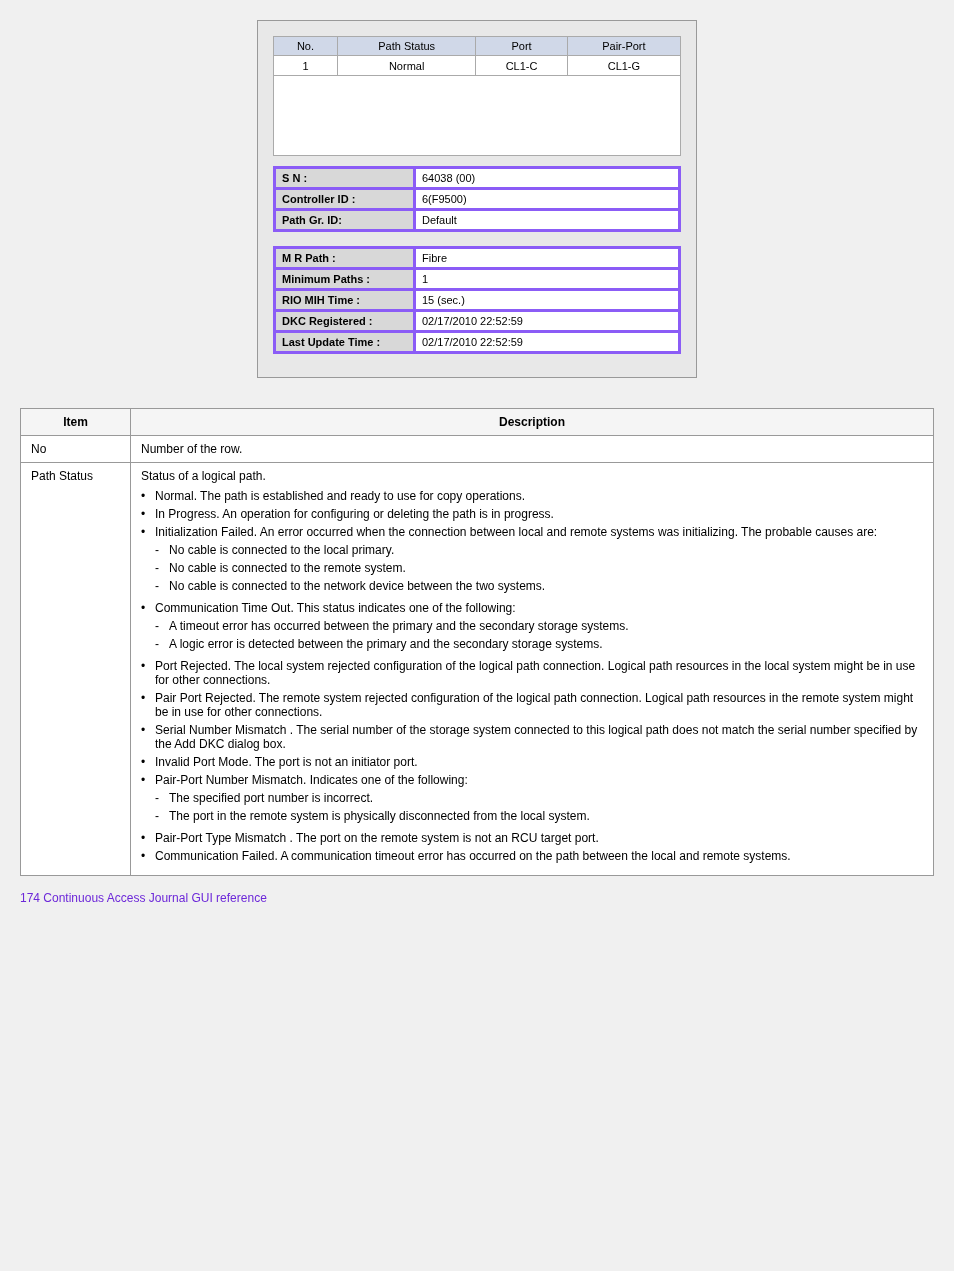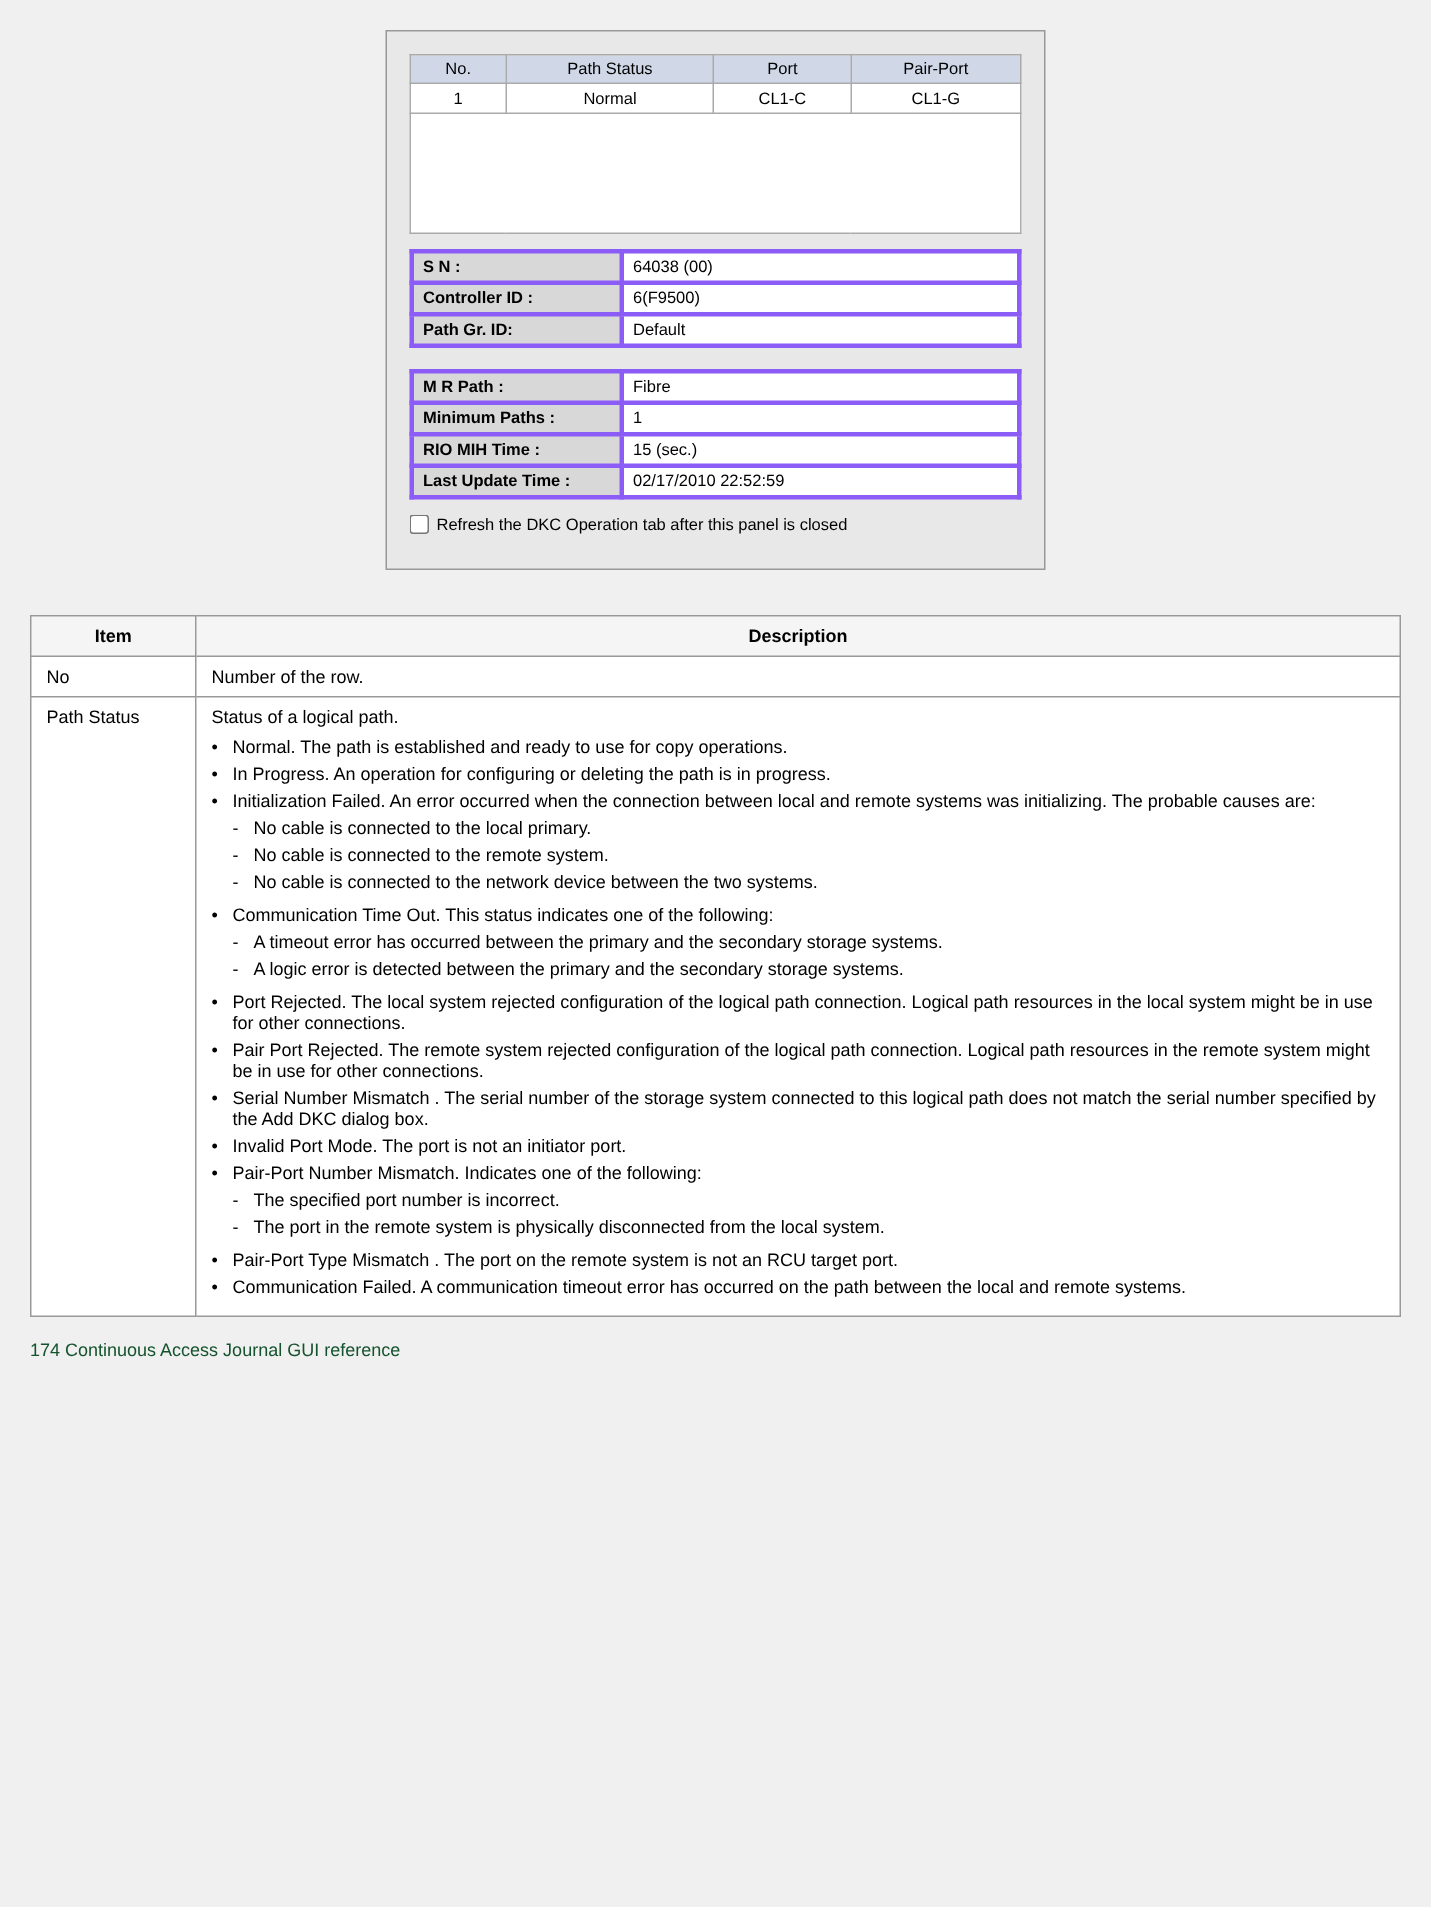--- a/index.html
+++ b/index.html
@@ -179,21 +179,21 @@
       font-size: 12px;
     }
 
     .sub-list li::before {
       content: "- ";
     }
 
     .page-footer {
       margin-top: 15px;
       font-size: 12px;
-      color: #14532d;
+      color: #6d28d9;
     }
   </style>
 </head>
 <body>
 
 <div class="dkc-panel">
 
   <table class="path-table">
     <thead>
       <tr>
@@ -243,30 +243,30 @@
     </tr>
     <tr>
       <td>Minimum Paths :</td>
       <td>1</td>
     </tr>
     <tr>
       <td>RIO MIH Time :</td>
       <td>15 (sec.)</td>
     </tr>
     <tr>
+      <td>DKC Registered :</td>
+      <td>02/17/2010 22:52:59</td>
+    </tr>
+    <tr>
       <td>Last Update Time :</td>
       <td>02/17/2010 22:52:59</td>
     </tr>
   </tbody>
     </table>
 
-  <div class="checkbox-area">
-    <input type="checkbox" style="">
-    <label>Refresh the DKC Operation tab after this panel is closed</label>
-  </div>
 
 </div>
 
 <table class="desc-table">
   <thead>
     <tr>
       <th>Item</th>
       <th>Description</th>
     </tr>
   </thead>

